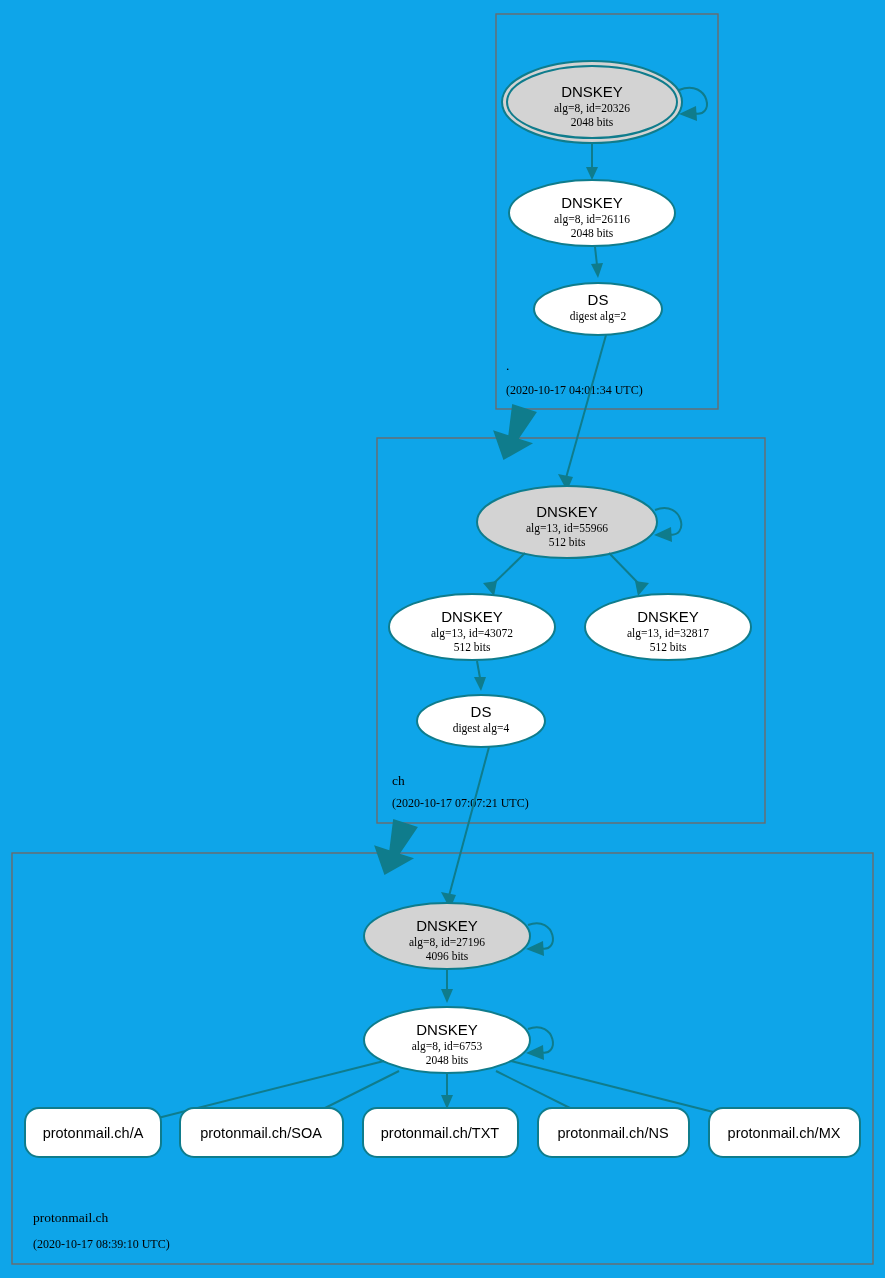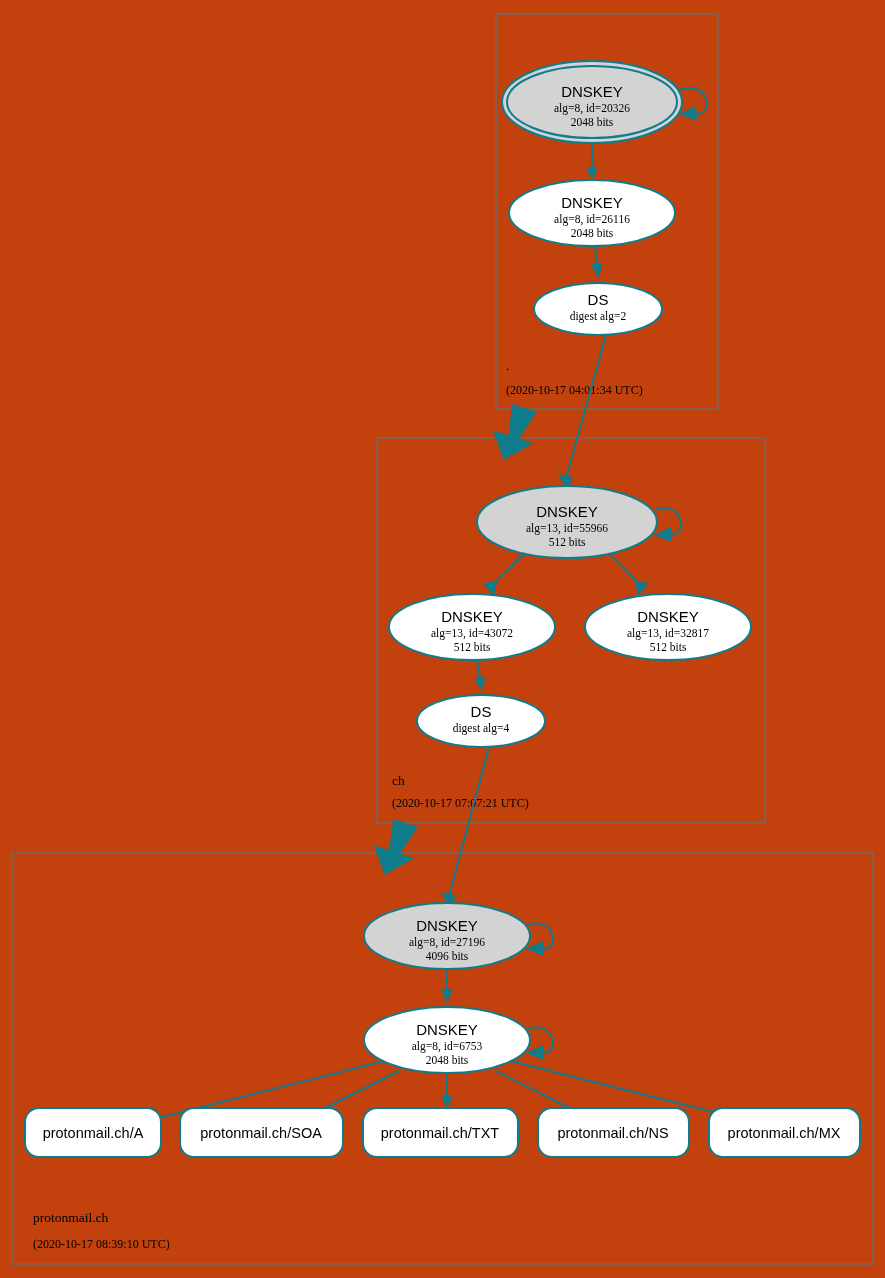--- a/index.html
+++ b/index.html
@@ -1,17 +1,17 @@
 <!DOCTYPE html>
 <html><head>
 <meta charset="utf-8">
 <style>
   html,body{margin:0;padding:0;background:#ffffff;}
   body{font-family:"Liberation Serif", serif;}
-  #stage{position:relative;width:885px;height:1278px;overflow:hidden;background:#c2410c;}
+  #stage{position:relative;width:885px;height:1278px;overflow:hidden;background:#0ea5e9;}
   svg#graph{position:absolute;left:0;top:0;width:885px;height:1278px;}
 
   .zone-box{fill:none;stroke:#6b6b6b;stroke-width:1.4;}
   .edge{fill:none;stroke:#0f7c8c;stroke-width:2;}
   .edge-head{fill:#0f7c8c;stroke:none;}
   .delegation{fill:#0f7c8c;stroke:none;}
 
   .node-ell{stroke:#0f7c8c;stroke-width:2;}
   .node-ell.ksk{fill:#d3d3d3;}
   .node-ell.zsk{fill:#ffffff;}

